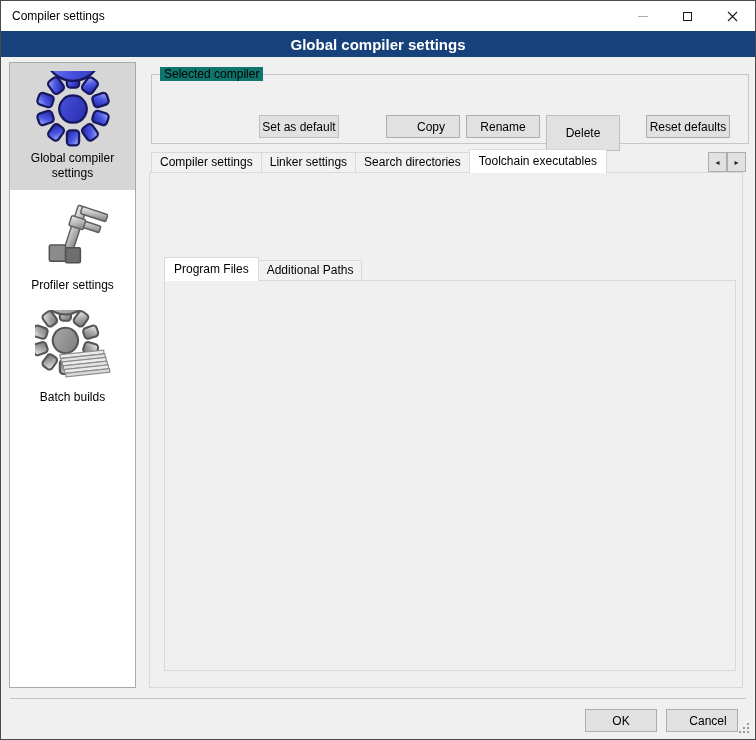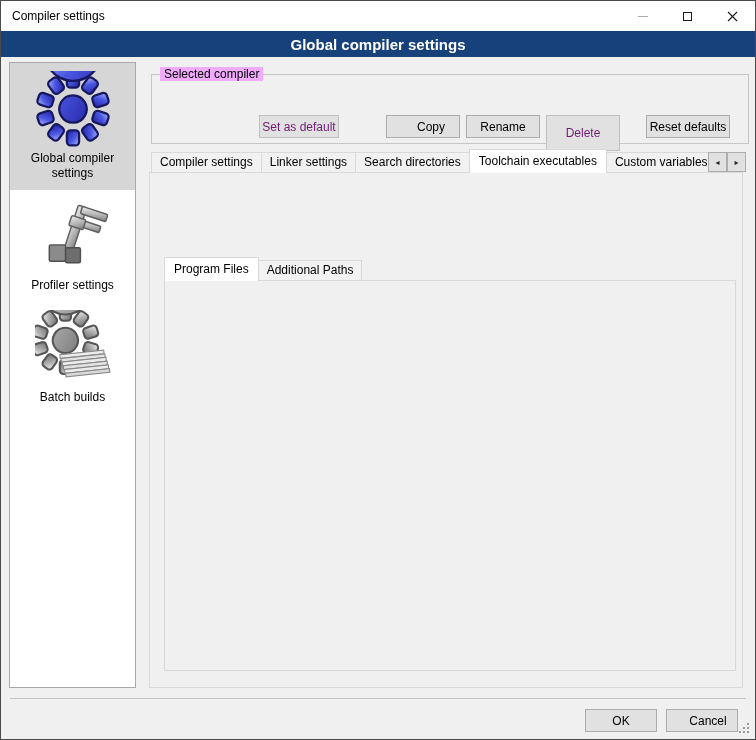--- a/index.html
+++ b/index.html
@@ -20,29 +20,29 @@
   .hdr{position:absolute;left:0;top:30px;right:0;height:26px;background:#17417B;color:#fff;
        font-weight:bold;font-size:15px;display:flex;align-items:center;justify-content:center;}
   
   .sidebar{position:absolute;left:8px;top:61px;width:127px;height:626px;background:#fff;border:1px solid #A9A9A9;overflow:hidden;}
   .side-item{display:flex;flex-direction:column;align-items:center;padding:8px 2px 9px;cursor:default;}
   .side-item.selected{background:#D6D6D6;}
   .side-label{margin-top:4px;text-align:center;line-height:15px;}
   .side-icon{width:76px;height:76px;display:flex;align-items:center;justify-content:center;}
   
   .groupbox{position:absolute;border:1px solid #C6C6C6;}
-  .grouplabel{position:absolute;top:-8px;left:8px;background:#f0abfc;padding:0 4px;white-space:nowrap;}
+  .grouplabel{position:absolute;top:-8px;left:8px;background:#0f766e;padding:0 4px;white-space:nowrap;}
   
   .combo{position:absolute;border:1px solid #A0A0A0;background:#FCFCFC;display:flex;align-items:center;
          padding:0 22px 0 6px;cursor:default;}
   .combo.gray{background:#E1E1E1;border-color:#7C7C7C;}
   .combo .chev{position:absolute;right:7px;top:50%;margin-top:-3px;}
   .btn{background:#E1E1E1;border:1px solid #ADADAD;display:flex;align-items:center;justify-content:center;
        font-size:12px;cursor:default;white-space:nowrap;}
-  .btn.disabled{color:#701a75;border-color:#BFBFBF;}
+  .btn.disabled{color:#000000;border-color:#BFBFBF;}
   .textbox{position:absolute;background:#fff;border:1px solid #7A7A7A;display:flex;align-items:center;
            padding:0 4px;overflow:hidden;white-space:nowrap;}
   .textbox.focused{border-color:#0078D7;}
   .sel-text{background:#0078D7;color:#fff;padding:0 2px;}
   .browse{position:absolute;font-size:10px;letter-spacing:1px;}
   
   .tabstrip{position:absolute;display:flex;align-items:flex-end;overflow:hidden;}
   .tab{height:21px;line-height:19px;padding:0 8px;background:#F1F1F1;border:1px solid #D9D9D9;
        margin-right:-1px;white-space:nowrap;cursor:default;position:relative;z-index:2;}
   .tab.active{height:25px;line-height:23px;margin-bottom:-1px;background:#fff;border-bottom:none;
@@ -186,21 +186,20 @@
     <div class="btn" style="position:absolute;left:495px;width:84px;height:23px;">Reset defaults</div>
   </div>
 
   <div class="tabpanel" style="left:148px;top:171px;width:594px;height:516px;"></div>
 
   <div class="tabstrip" style="left:150px;top:147px;width:557px;height:25px;">
     <div class="tab">Compiler settings</div>
     <div class="tab">Linker settings</div>
     <div class="tab">Search directories</div>
     <div class="tab active">Toolchain executables</div>
-    <div class="tab">Custom variables</div>
 
   </div>
   <button class="btn tab-arrow" style="left:707px;top:151px;">◂</button>
   <button class="btn tab-arrow" style="left:726px;top:151px;">▸</button>
 
   <div class="groupbox" style="left:158px;top:187px;width:576px;height:62px;">
     <span class="grouplabel">Compiler's installation directory</span>
   </div>
   <div class="textbox focused" style="left:170px;top:204px;width:447px;height:23px;">
     <span class="sel-text">C:\raylib\MinGW</span>

